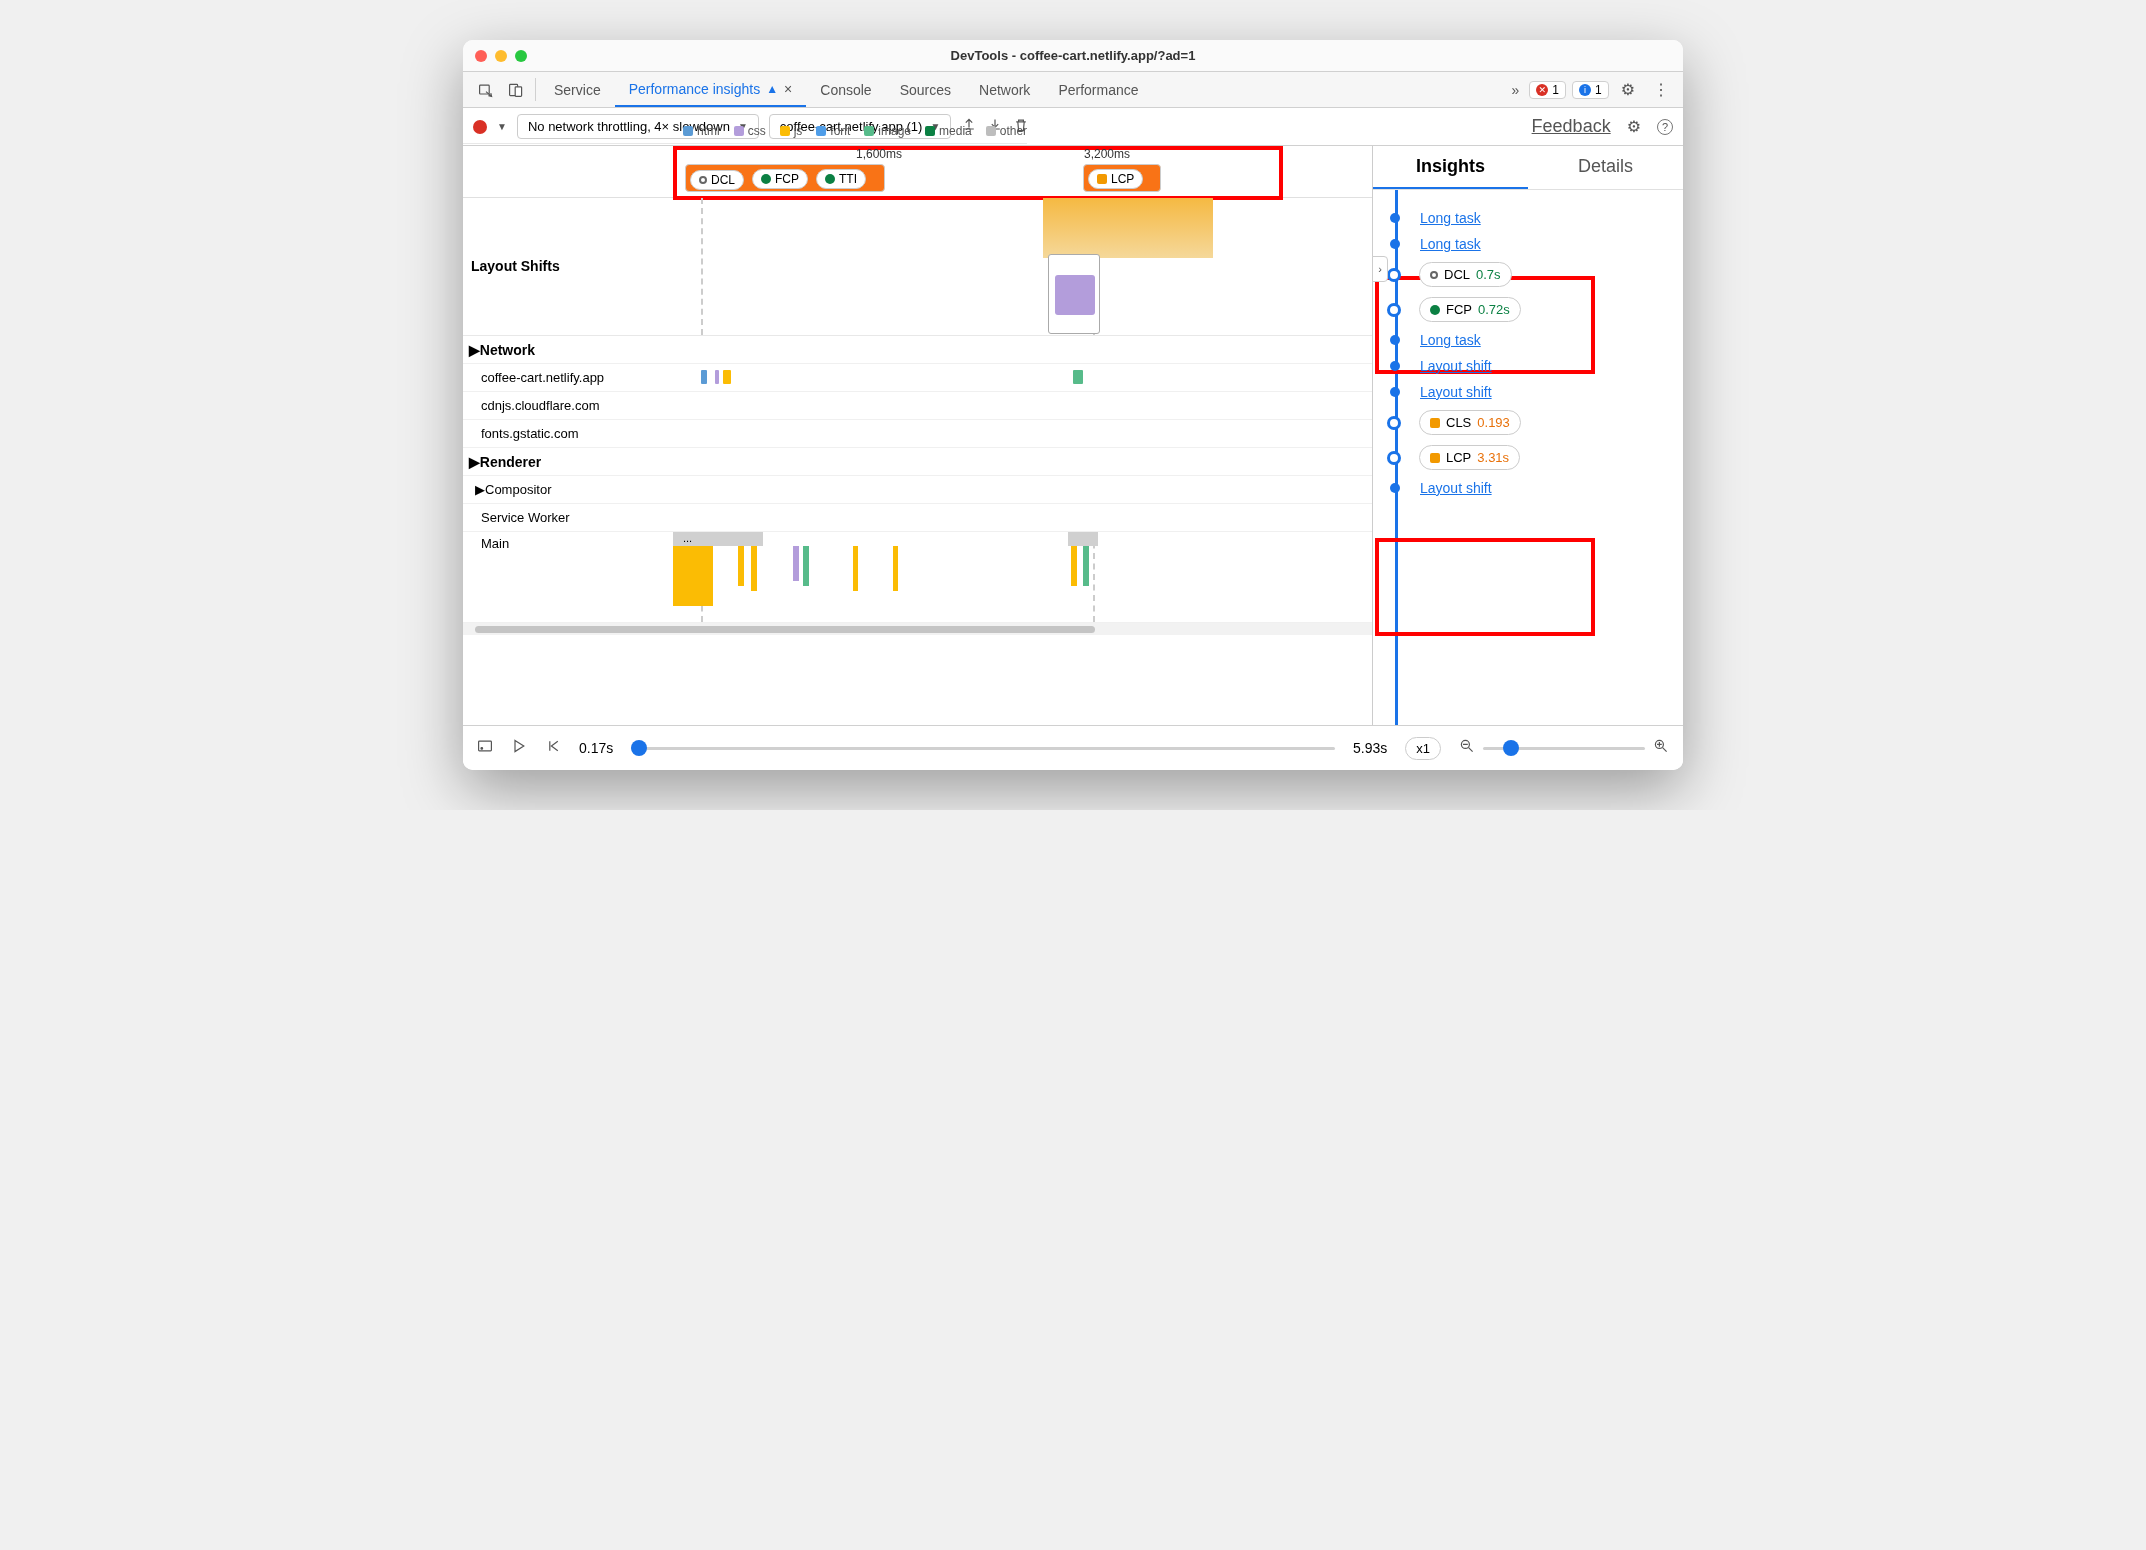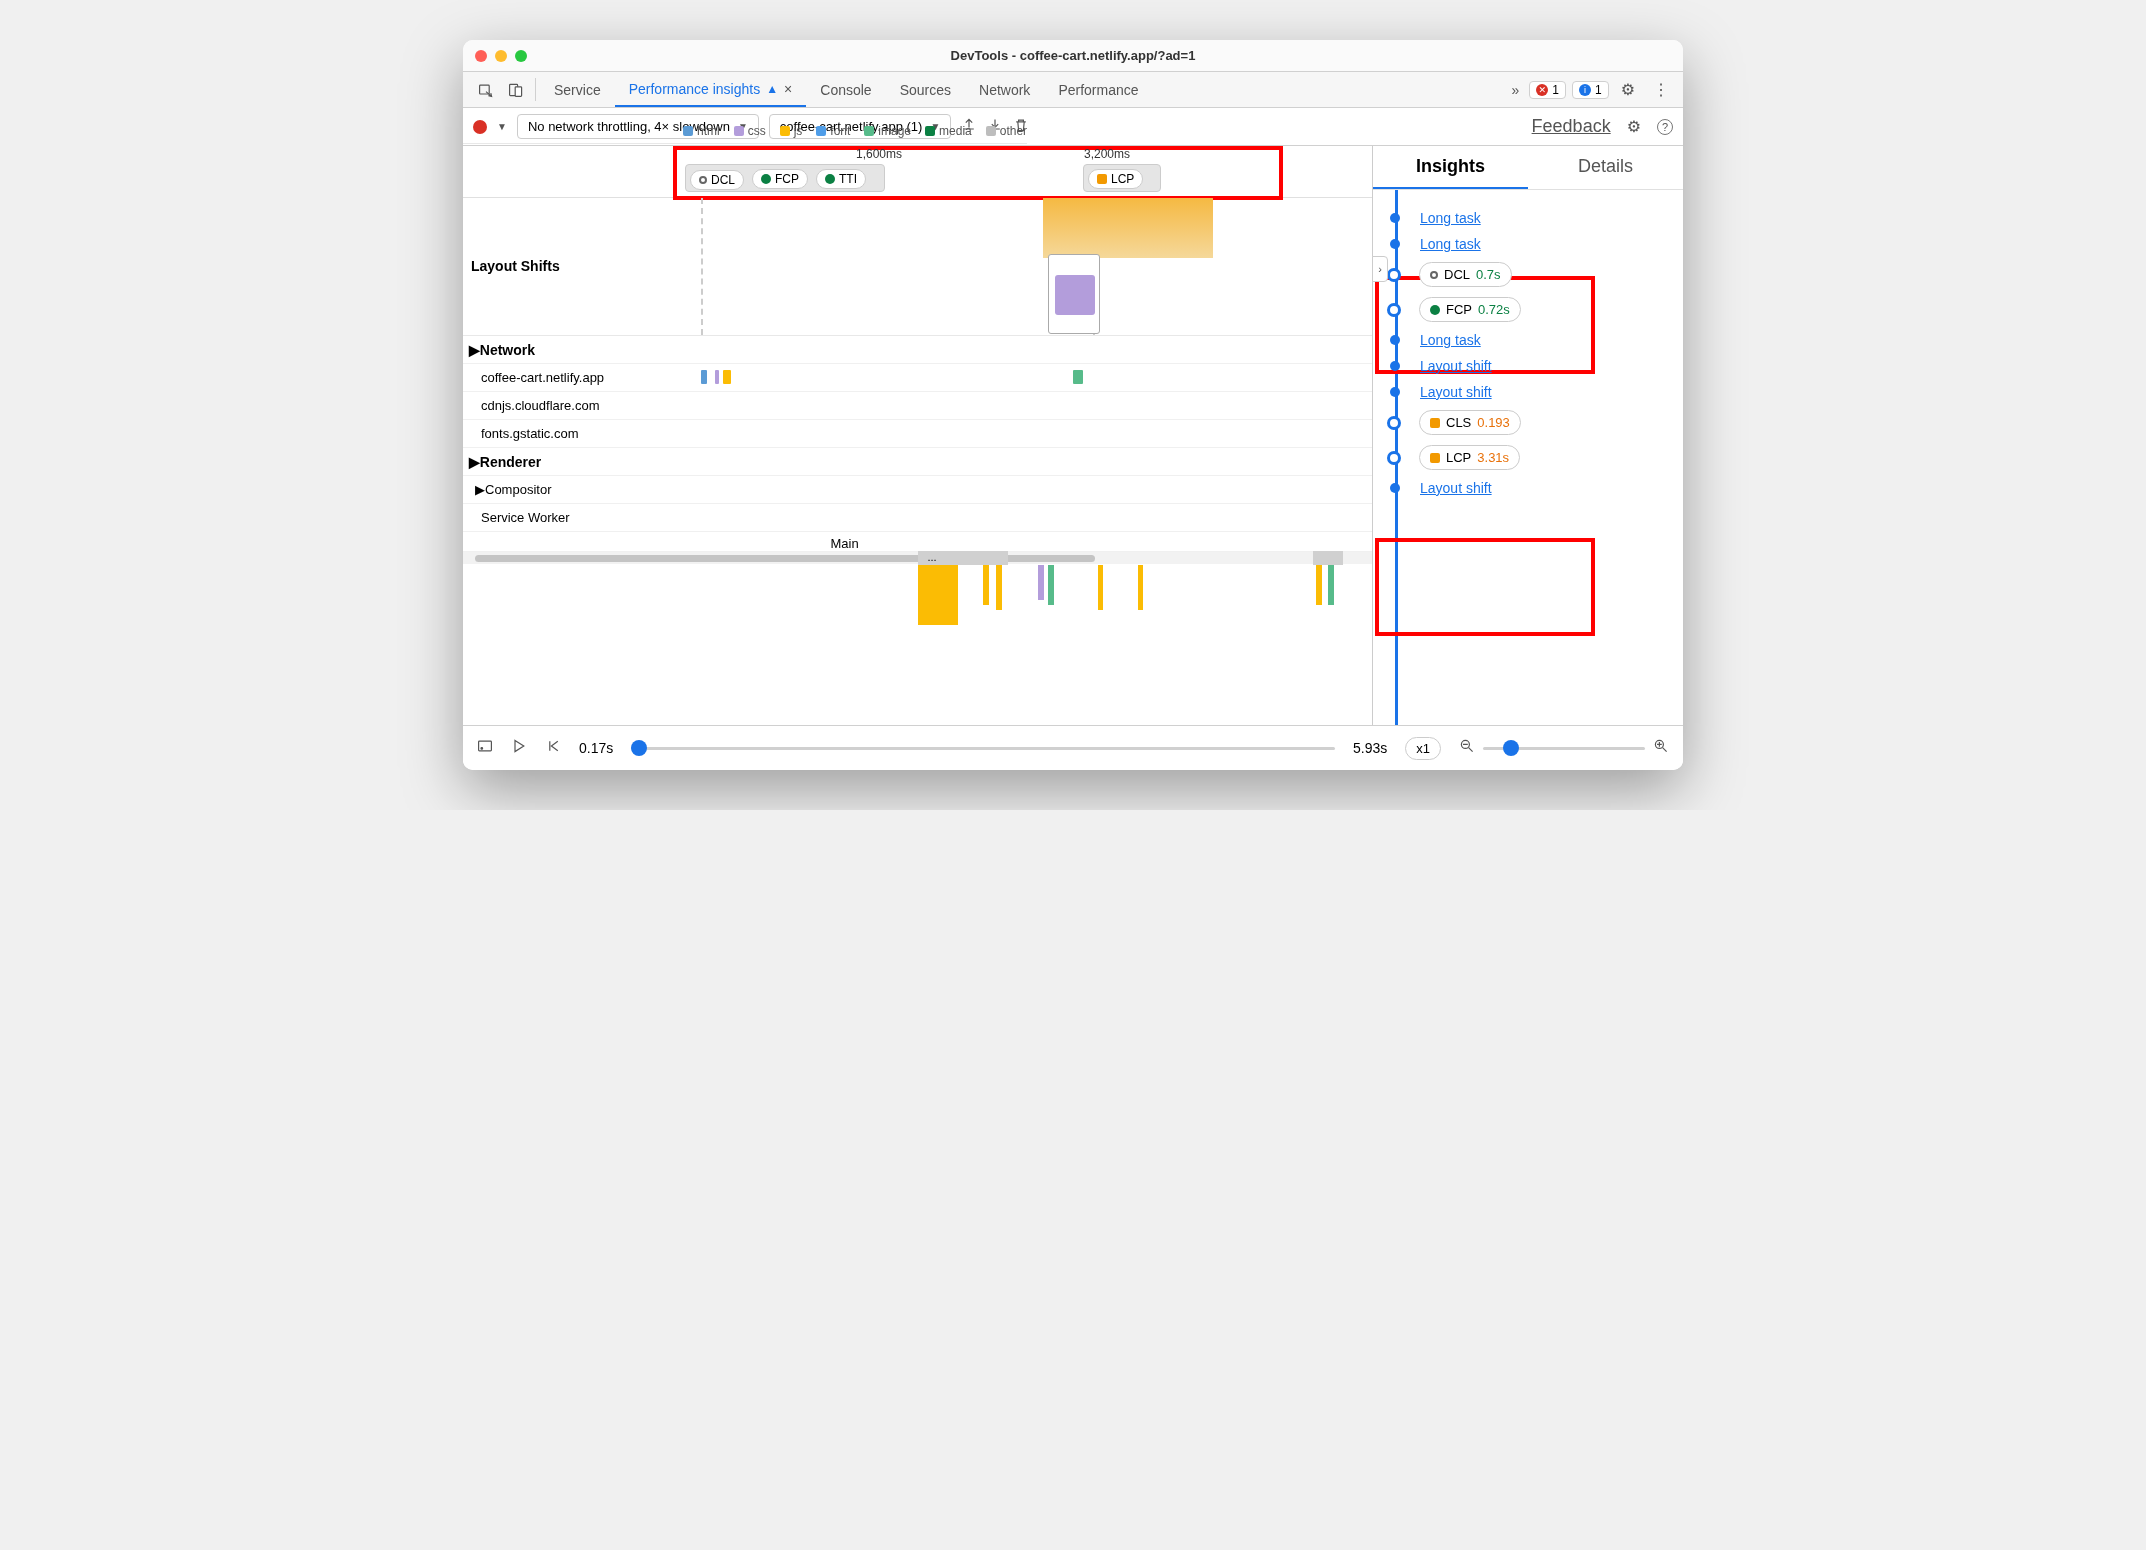--- a/index.html
+++ b/index.html
@@ -36,21 +36,21 @@
   .toolbar .right { margin-left: auto; display: flex; align-items: center; gap: 16px; color: #555; }
   .linkish { color: #555; font-size: 18px; text-decoration: underline; }
   .ticon { font-size: 16px; color: #555; }
 
   .content { display: flex; height: 580px; border-bottom: 1px solid #d0d0d0; }
   .leftpanel { flex: 1; display: flex; flex-direction: column; border-right: 1px solid #ccc; min-width: 0; }
   .rightpanel { width: 310px; display: flex; flex-direction: column; background: #fff; }
 
   .timeline-markers { height: 52px; position: relative; border-bottom: 1px solid #e0e0e0; }
   .redbox1 { position: absolute; border: 4px solid #ff0000; left: 210px; top: 0; width: 610px; height: 54px; }
-  .tmbox { position: absolute; border: 1px solid #ccc; border-radius: 4px; background: #e5e5e5; padding: 0; }
+  .tmbox { position: absolute; border: 1px solid #ccc; border-radius: 4px; background: #f97316; padding: 0; }
   .tmbox .tmlabel { position: absolute; top: -18px; left: 0; font-size: 12px; color: #333; }
   .pill { display: inline-flex; align-items: center; gap: 4px; border: 1px solid #ccc; border-radius: 12px; padding: 2px 8px; font-size: 12px; margin: 4px; background: #fff; }
   .pdot { width: 10px; height: 10px; border-radius: 50%; }
   .pdot.hollow { border: 2px solid #666; background: #fff; width: 8px; height: 8px; }
   .pdot.green { background: #0b8043; }
   .sq { width: 10px; height: 10px; border-radius: 2px; }
   .sq.orange { background: #f29900; }
   
   .lshifts-area { height: 138px; position: relative; border-bottom: 1px solid #e8e8e8; }
   .lshifts-label { position: absolute; left: 8px; top: 60px; font-size: 14px; font-weight: 600; }
@@ -294,21 +294,21 @@
           <span>Renderer</span>
         </div>
       <div class="netrow">
           <div class="nlabel" style="padding-left:12px;"><span class="disc">▶</span><span>Compositor</span></div>
           <div class="nlane"></div>
         </div>
       <div class="netrow">
           <div class="nlabel">Service Worker</div>
           <div class="nlane"></div>
         </div>
-      <div class="netrow" style="height:auto;align-items:center;flex-direction:column;">
+      <div class="netrow" style="height:auto;align-items:flex-start;">
         <div class="nlabel" style="padding-top:4px;">Main</div>
         <div class="nlane" style="height:90px;">
           <div class="vdash" style="left:28px;"></div>
           <div class="vdash" style="left:420px;"></div>
           <div class="flame" style="left:0;top:0;width:90px;height:14px;background:#d0d0d0;"></div>
           <div style="position:absolute;left:10px;top:0;font-size:11px;">...</div>
           <div class="flame" style="left:0;top:14px;width:18px;height:50px;background:#8ab4f8;"></div>
           <div class="flame" style="left:20;top:14px;width:40px;height:60px;"></div>
           <div class="flame" style="left:65px;top:14px;width:6px;height:40px;"></div>
           <div class="flame" style="left:78px;top:14px;width:6px;height:45px;"></div>

